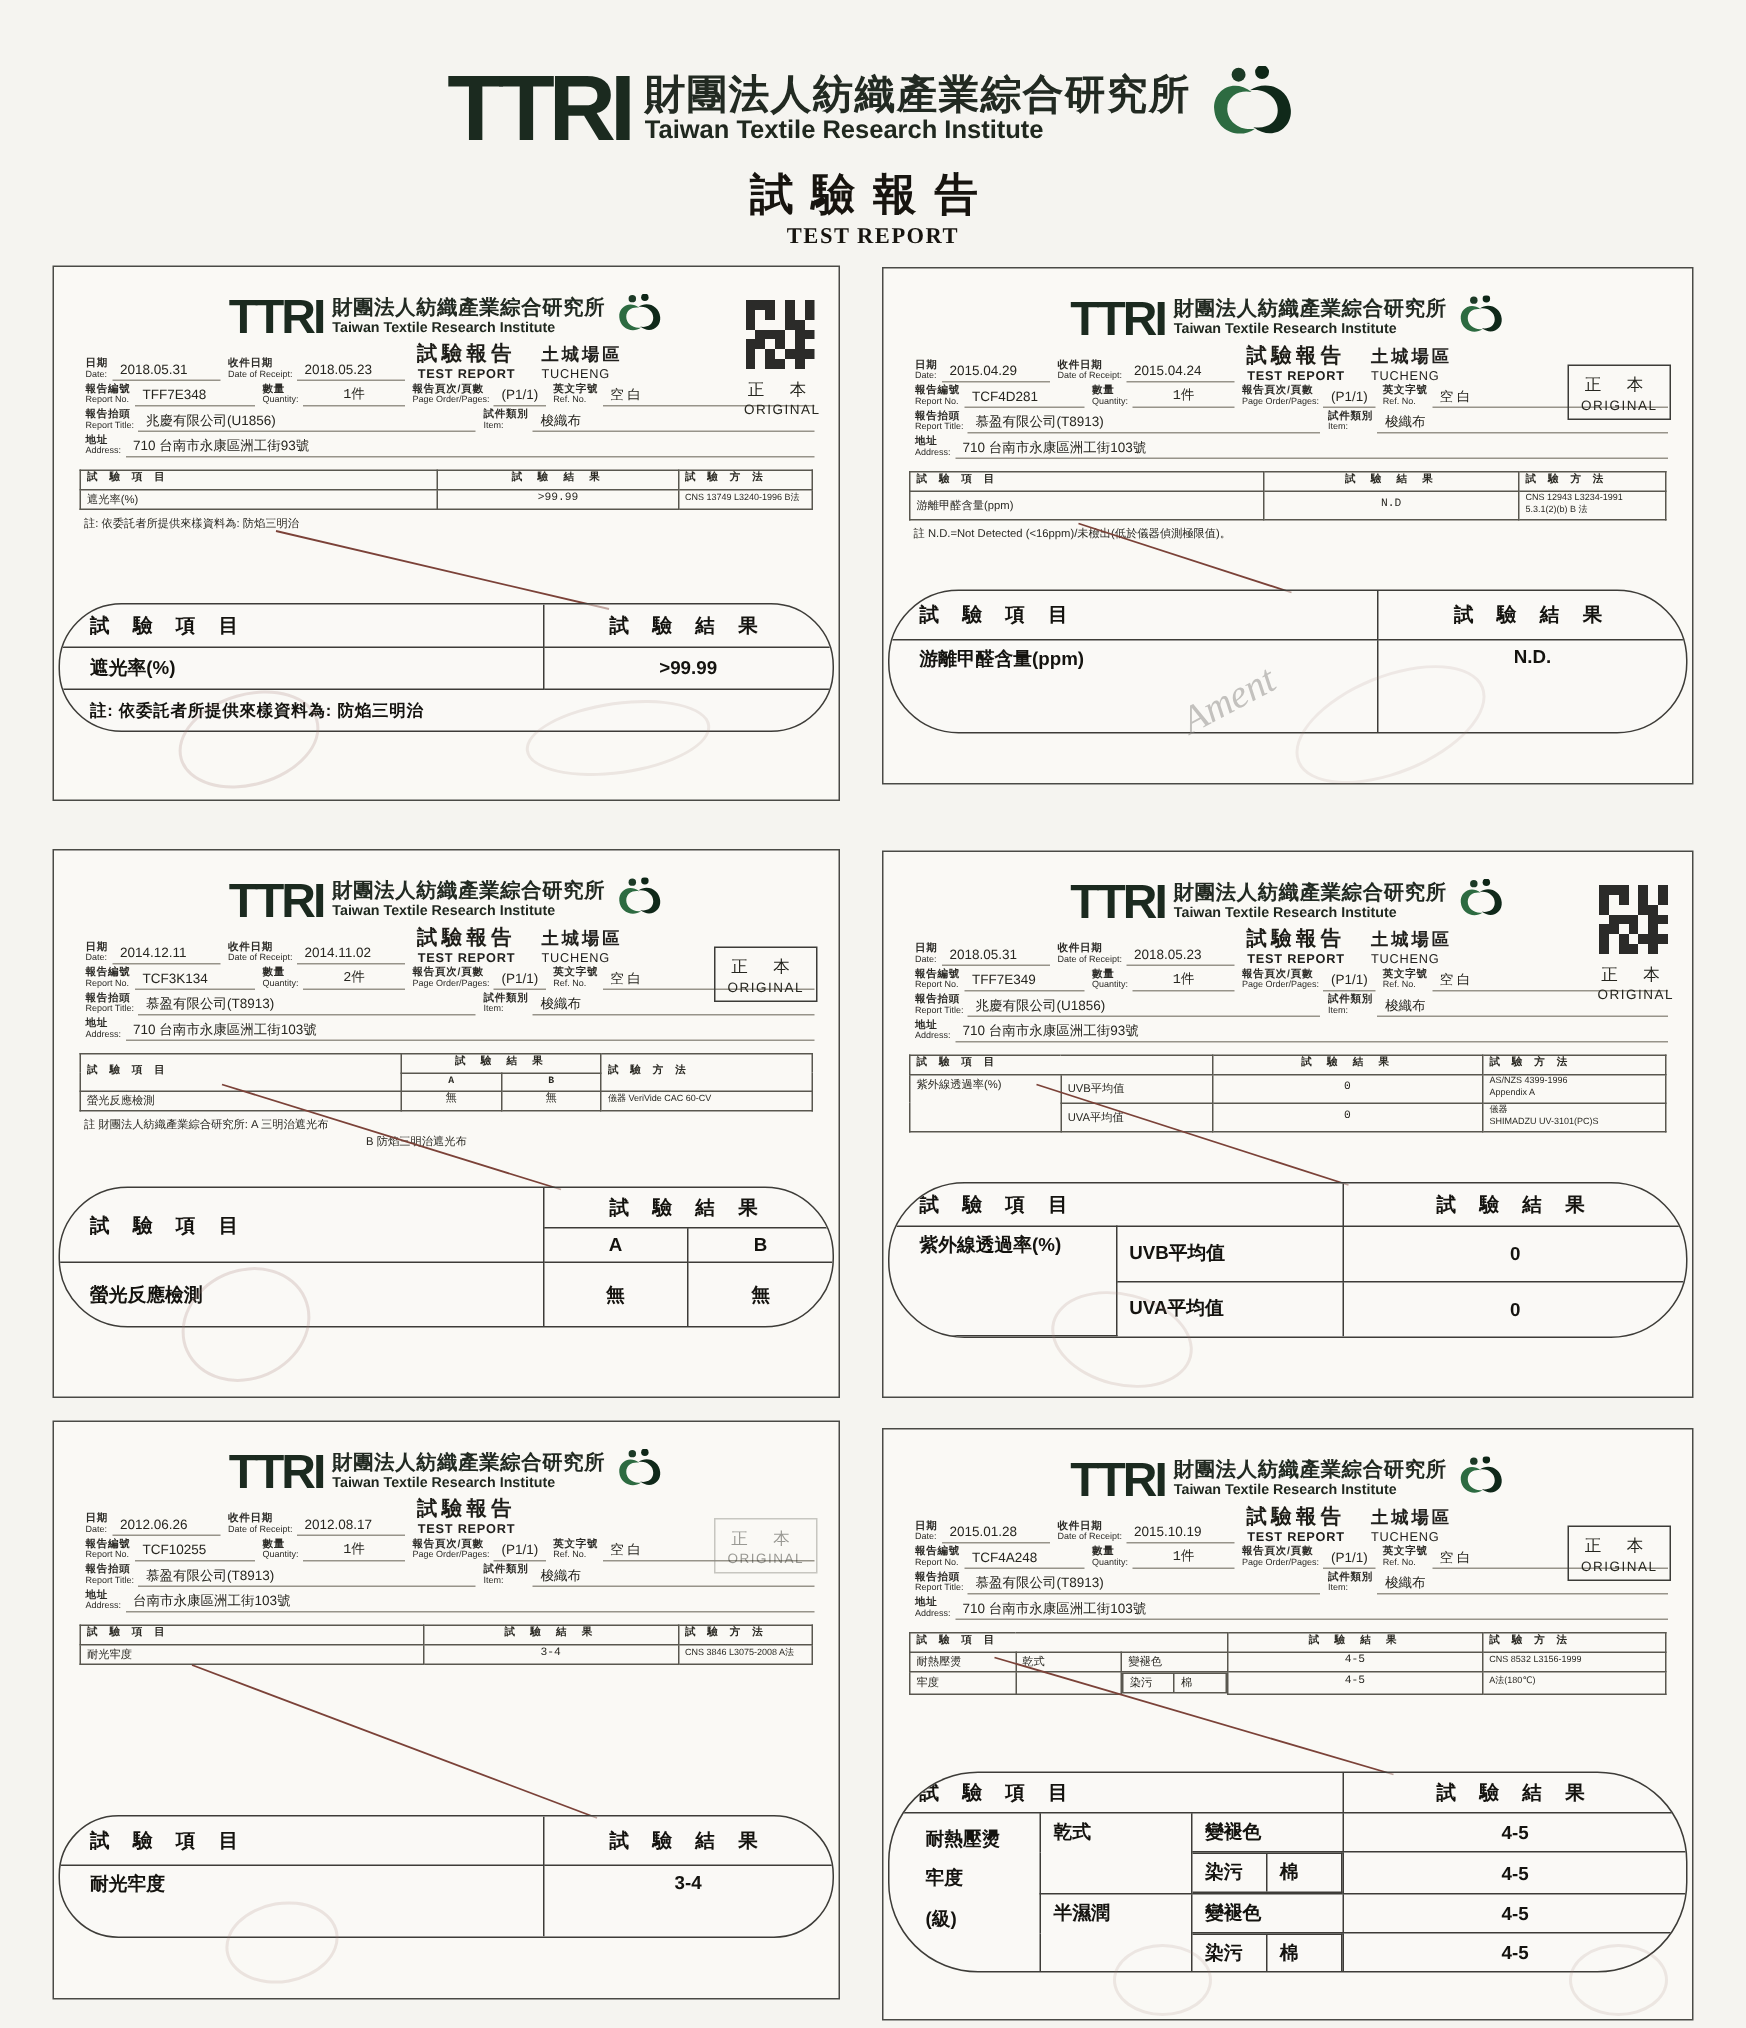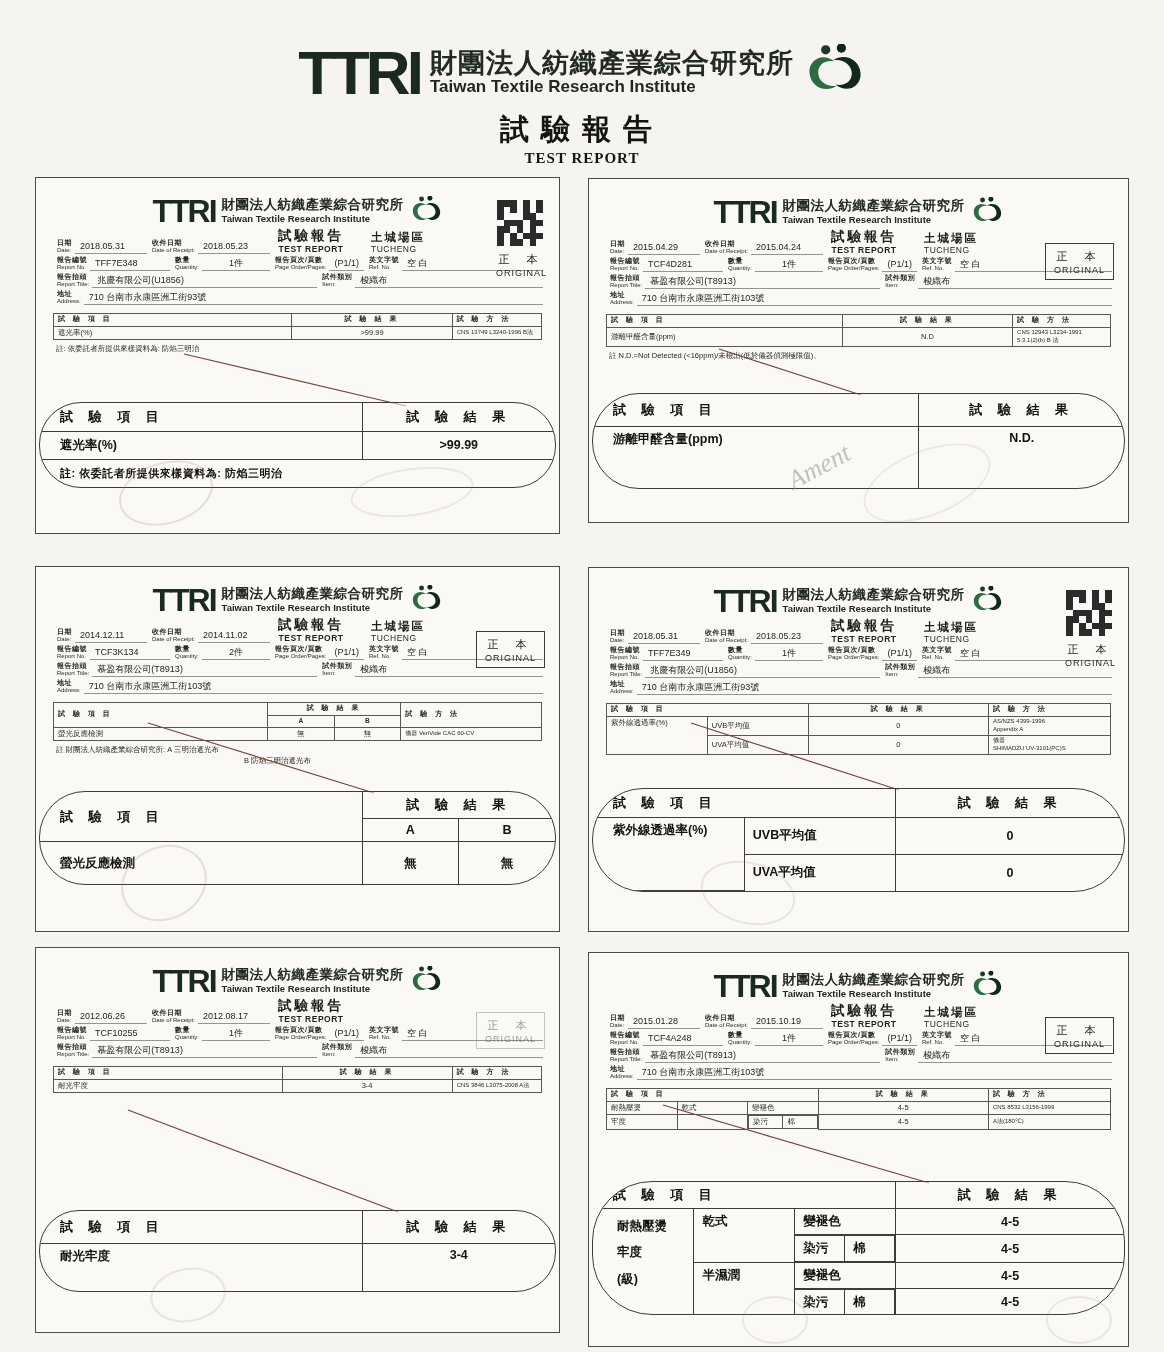--- a/index.html
+++ b/index.html
@@ -44,29 +44,29 @@
   .meta{margin:2px 16px 0;}
   .mrow{display:flex;align-items:flex-end;margin-top:2px;}
   .l{margin:0 3px 0 5px;flex:none;}
   .l .c{display:block;font-size:7px;font-weight:bold;letter-spacing:.5px;line-height:1.15;color:#2c2b27;white-space:nowrap;}
   .l .e{display:block;font-size:6px;line-height:1.15;color:#2c2b27;white-space:nowrap;}
   .v{font-size:9px;border-bottom:1px solid #97948a;padding:0 5px 1px;white-space:nowrap;line-height:1.25;color:#26251f;flex:none;}
   .v.grow{flex:1;}
   .rep-stack{margin:0 8px;text-align:center;flex:none;}
   .rep-stack .rcn{display:block;font-size:13.5px;font-weight:bold;letter-spacing:3px;color:#1d1c17;line-height:1.1;}
   .rep-stack .ren{display:block;font-size:8.5px;font-weight:bold;letter-spacing:.5px;line-height:1.2;}
-  .site-stack{margin-left:19px;text-align:left;flex:none;}
+  .site-stack{margin-left:9px;text-align:left;flex:none;}
   .site-stack .scn{display:block;font-size:11.5px;font-weight:bold;letter-spacing:2px;line-height:1.1;}
   .site-stack .sen{display:block;font-size:8.5px;letter-spacing:.5px;line-height:1.2;}
   
   .stable{width:calc(100% - 34px);margin:8px 17px 0;border-collapse:collapse;table-layout:fixed;}
   .stable td{border:1px solid #59574f;padding:1.5px 4px;font-size:7.5px;color:#2a2923;line-height:1.25;overflow:hidden;}
   .sh td{font-weight:bold;letter-spacing:3px;font-size:7px;}
   .sh2 td{font-size:6.5px;font-weight:bold;}
-  .tc{text-align:center;}
+  .tc{text-align:center;font-family:Liberation Mono, monospace;}
   .sm{font-size:6px !important;letter-spacing:0;line-height:1.2;}
   .blk{display:block;}
   .split{display:flex;padding:0 !important;}
   .split span{flex:1;padding:1.5px 4px;}
   .split .sp2{border-left:1px solid #59574f;}
   .snote{margin:4px 20px 0;font-size:7.5px;color:#2a2923;}
   .snote2{margin:1px 20px 0 160px;font-size:7.5px;color:#2a2923;padding-left:48px;}
   
   .connector{position:absolute;left:0;top:0;width:100%;height:100%;pointer-events:none;overflow:visible;}
   .connector line{stroke:#7b4238;stroke-width:1.2;}
@@ -669,20 +669,27 @@
           <span class="c">報告抬頭</span>
           <span class="e">Report Title:</span>
         </span>
       <span class="v" style="min-width:215px">慕盈有限公司(T8913)</span>
       <span class="l">
           <span class="c">試件類別</span>
           <span class="e">Item:</span>
         </span>
       <span class="v grow">梭織布</span>
     </div>
+    <div class="mrow">
+      <span class="l">
+          <span class="c">地址</span>
+          <span class="e">Address:</span>
+        </span>
+      <span class="v grow">台南市永康區洲工街103號</span>
+    </div>
   </div>
   <table class="stable">
     <tbody>
         <tr class="sh">
           <td style="width:45%">試 驗 項 目</td>
           <td class="tc" style="width:33%">試 驗 結 果</td>
           <td>試 驗 方 法</td>
         </tr>
     <tr class="sr">
           <td>耐光牢度</td>

